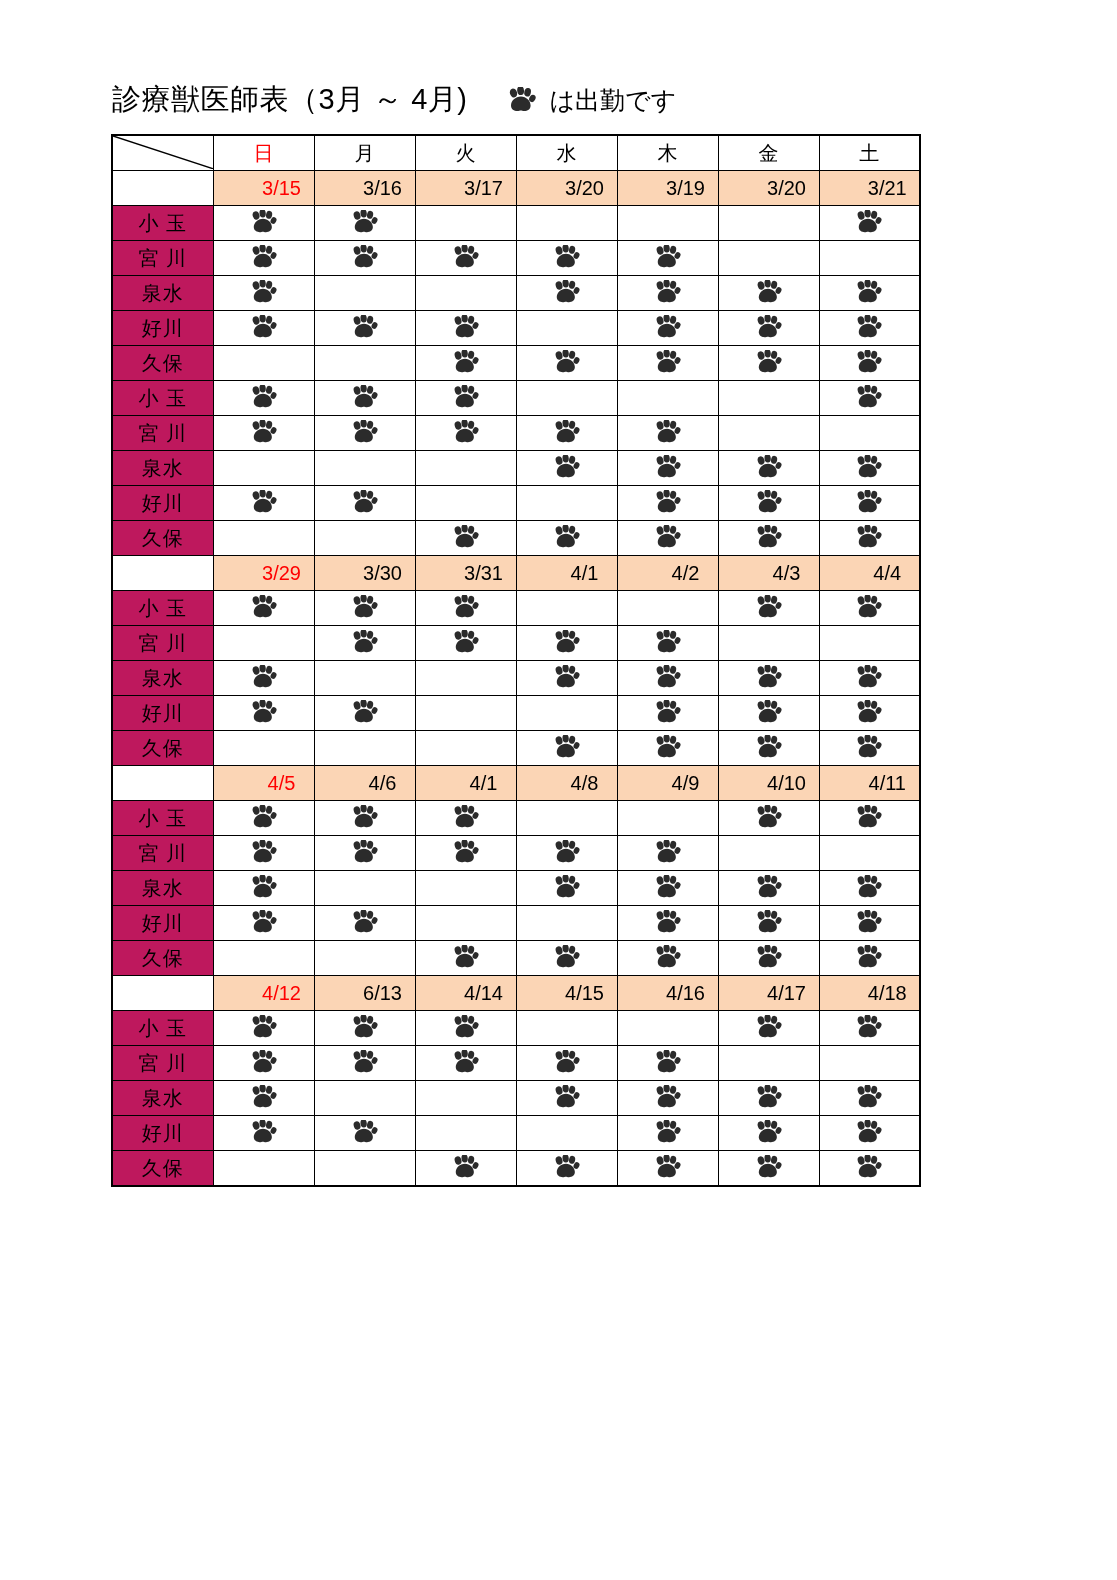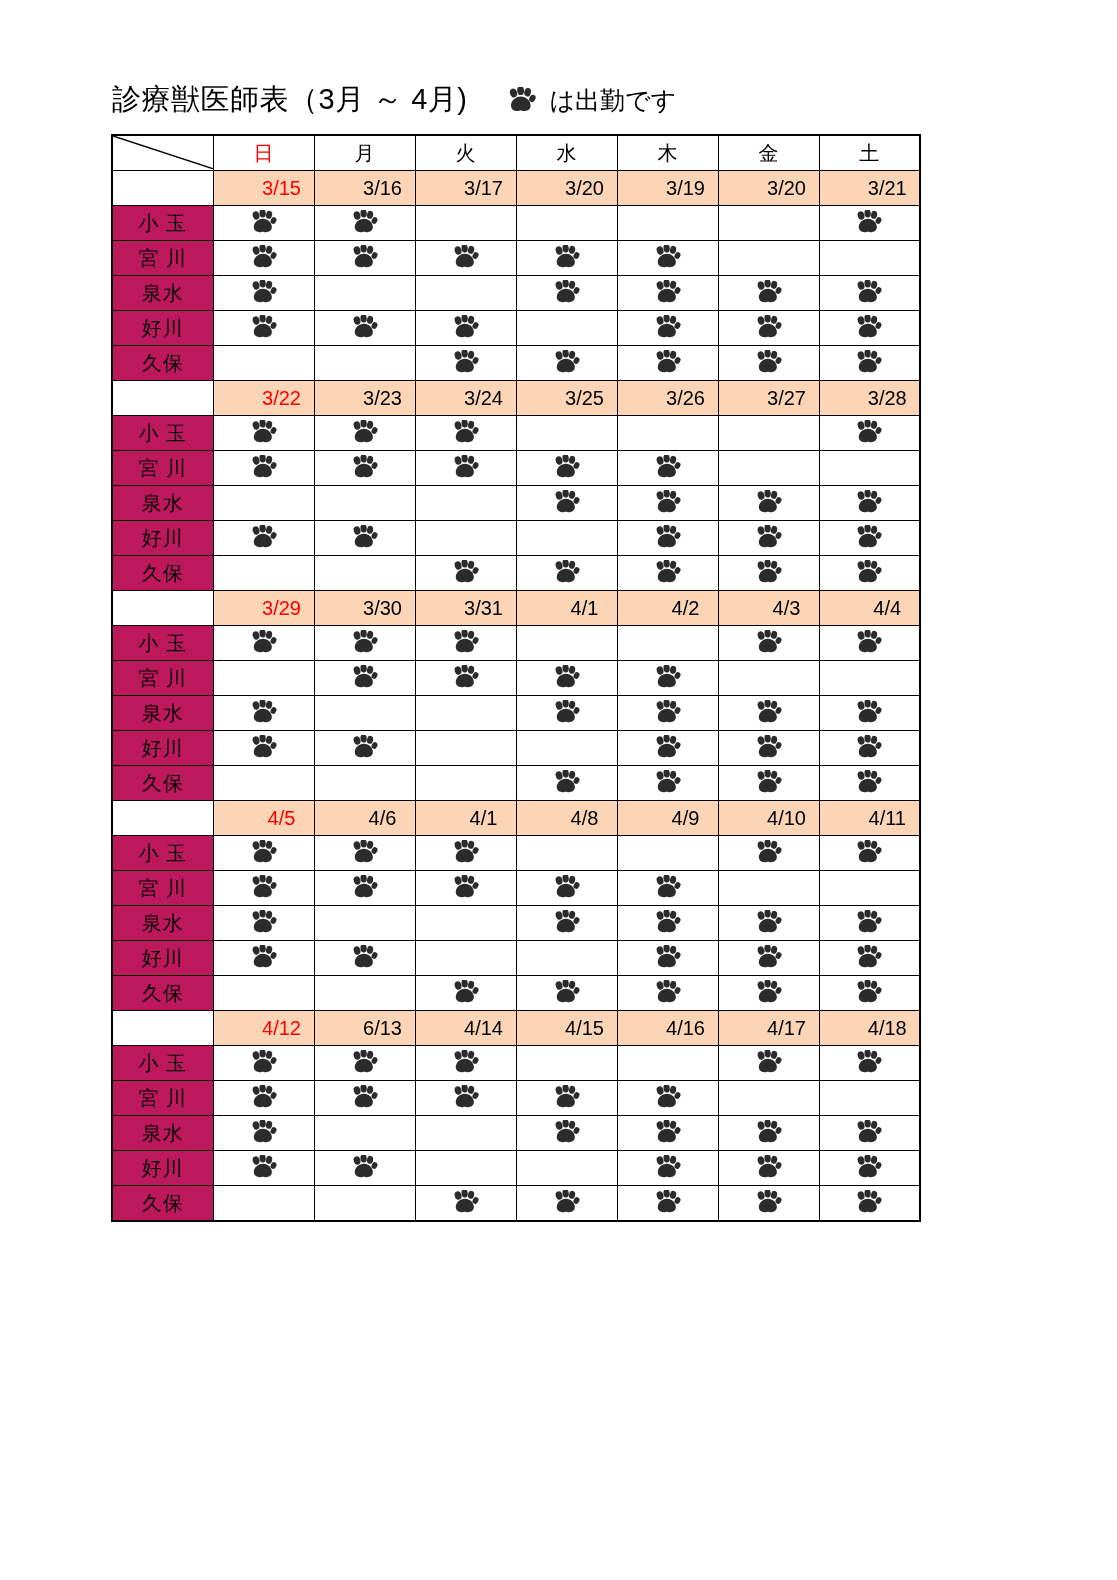--- a/index.html
+++ b/index.html
@@ -357,30 +357,20 @@
                 <path d="M15 9.5c5.2 0 9.6 4.4 9.6 8.9 0 3.7-3.1 5.6-6.4 5.6-1.6 0-2.4-.5-3.4-.5s-1.8.5-3.4.5c-3.3 0-6.4-1.9-6.4-5.6 0-4.5 4.4-8.9 10-8.9z" fill="#2b2b2b"></path>
               </svg></span></td>
           <td class="cell thick-right"><span class="paw"><svg viewBox="0 0 30 26" width="28" height="24" aria-hidden="true">
                 <ellipse cx="7.5" cy="6" rx="3.6" ry="4.6" fill="#2b2b2b" transform="rotate(-18 7.5 6)"></ellipse>
                 <ellipse cx="14.6" cy="3.6" rx="3.4" ry="4.5" fill="#2b2b2b" transform="rotate(-6 14.6 3.6)"></ellipse>
                 <ellipse cx="21.6" cy="5.2" rx="3.3" ry="4.3" fill="#2b2b2b" transform="rotate(12 21.6 5.2)"></ellipse>
                 <ellipse cx="26.4" cy="11.4" rx="3.0" ry="3.8" fill="#2b2b2b" transform="rotate(28 26.4 11.4)"></ellipse>
                 <path d="M15 9.5c5.2 0 9.6 4.4 9.6 8.9 0 3.7-3.1 5.6-6.4 5.6-1.6 0-2.4-.5-3.4-.5s-1.8.5-3.4.5c-3.3 0-6.4-1.9-6.4-5.6 0-4.5 4.4-8.9 10-8.9z" fill="#2b2b2b"></path>
               </svg></span></td>
         </tr>
-        <tr class="daterow">
-          <td class="blank thick-left"></td>
-          <td class="sun">3/22</td>
-          <td class="">3/23</td>
-          <td class="">3/24</td>
-          <td class="">3/25</td>
-          <td class="">3/26</td>
-          <td class="">3/27</td>
-          <td class=" thick-right">3/28</td>
-        </tr>
         <tr>
           <td class="name thick-left">小 玉</td>
           <td class="cell"><span class="paw"><svg viewBox="0 0 30 26" width="28" height="24" aria-hidden="true">
                 <ellipse cx="7.5" cy="6" rx="3.6" ry="4.6" fill="#2b2b2b" transform="rotate(-18 7.5 6)"></ellipse>
                 <ellipse cx="14.6" cy="3.6" rx="3.4" ry="4.5" fill="#2b2b2b" transform="rotate(-6 14.6 3.6)"></ellipse>
                 <ellipse cx="21.6" cy="5.2" rx="3.3" ry="4.3" fill="#2b2b2b" transform="rotate(12 21.6 5.2)"></ellipse>
                 <ellipse cx="26.4" cy="11.4" rx="3.0" ry="3.8" fill="#2b2b2b" transform="rotate(28 26.4 11.4)"></ellipse>
                 <path d="M15 9.5c5.2 0 9.6 4.4 9.6 8.9 0 3.7-3.1 5.6-6.4 5.6-1.6 0-2.4-.5-3.4-.5s-1.8.5-3.4.5c-3.3 0-6.4-1.9-6.4-5.6 0-4.5 4.4-8.9 10-8.9z" fill="#2b2b2b"></path>
               </svg></span></td>
           <td class="cell"><span class="paw"><svg viewBox="0 0 30 26" width="28" height="24" aria-hidden="true">

